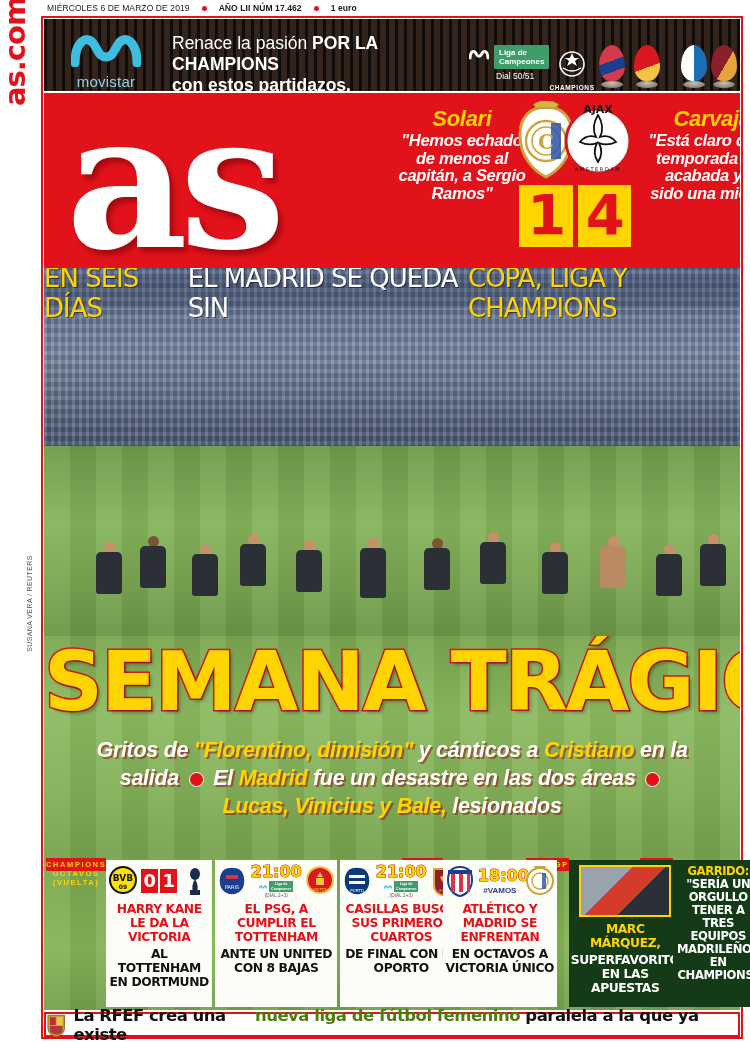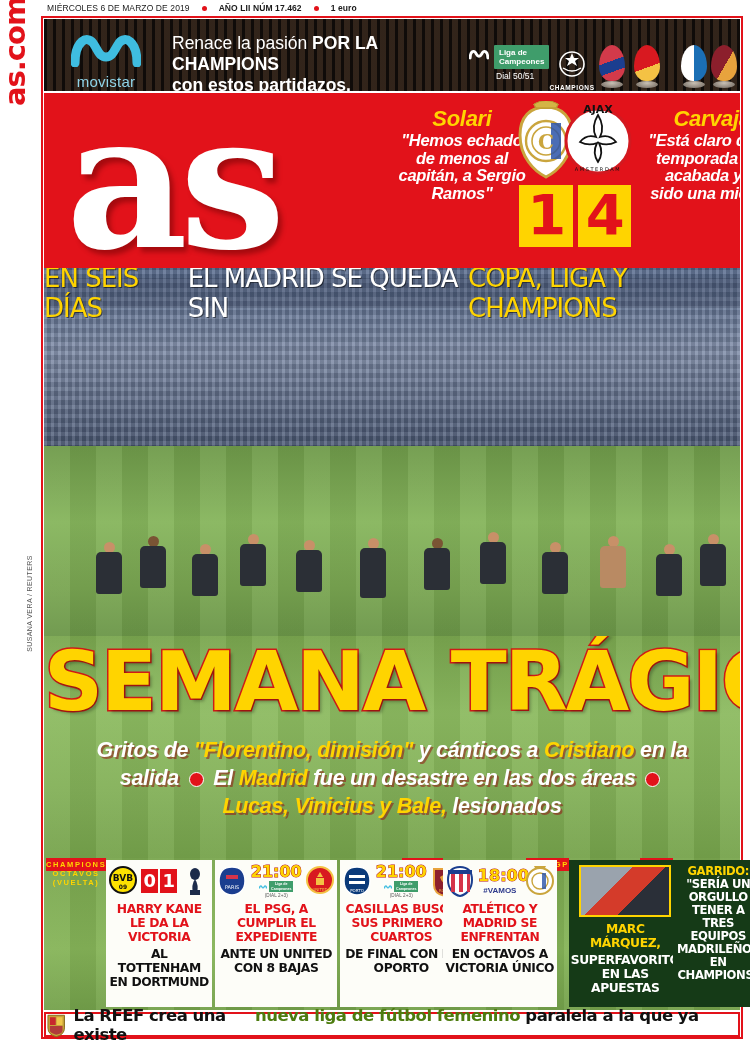--- a/index.html
+++ b/index.html
@@ -474,21 +474,21 @@
               </div>
               <div class="mini-dial">(DIAL 2+3)</div>
             </div>
             <svg class="logo-sm" viewBox="0 0 30 32">
               <circle cx="15" cy="15" r="13" fill="#d81920" stroke="#f4c244" stroke-width="2"></circle>
               <path d="M15 7 l3 5 h-6z" fill="#f4c244"></path>
               <rect x="11" y="13" width="8" height="7" fill="#f4c244"></rect>
               <text x="15" y="26" font-size="4" text-anchor="middle" fill="#f4c244" font-family="DejaVu Sans, sans-serif">UNITED</text>
             </svg>
           </div>
-          <div class="card-txt t-red">EL PSG, A CUMPLIR EL EXPEDIENTE</div>
+          <div class="card-txt t-red">EL PSG, A CUMPLIR EL TOTTENHAM</div>
           <div class="card-txt t-blk">ANTE UN UNITED CON 8 BAJAS</div>
         </div>
 
         <div class="card">
           <div class="card-logos">
             <svg class="logo-sm" viewBox="0 0 30 32">
               <path d="M15 2 C24 2 28 8 28 16 C28 25 22 30 15 30 C8 30 2 25 2 16 C2 8 6 2 15 2Z" fill="#0a3a7a" stroke="#fff" stroke-width="1.5"></path>
               <path d="M7 10 h16 v3 h-16z" fill="#fff"></path>
               <path d="M7 16 h16 v3 h-16z" fill="#fff"></path>
               <text x="15" y="27" font-size="4" text-anchor="middle" fill="#fff" font-family="DejaVu Sans, sans-serif">PORTO</text>

